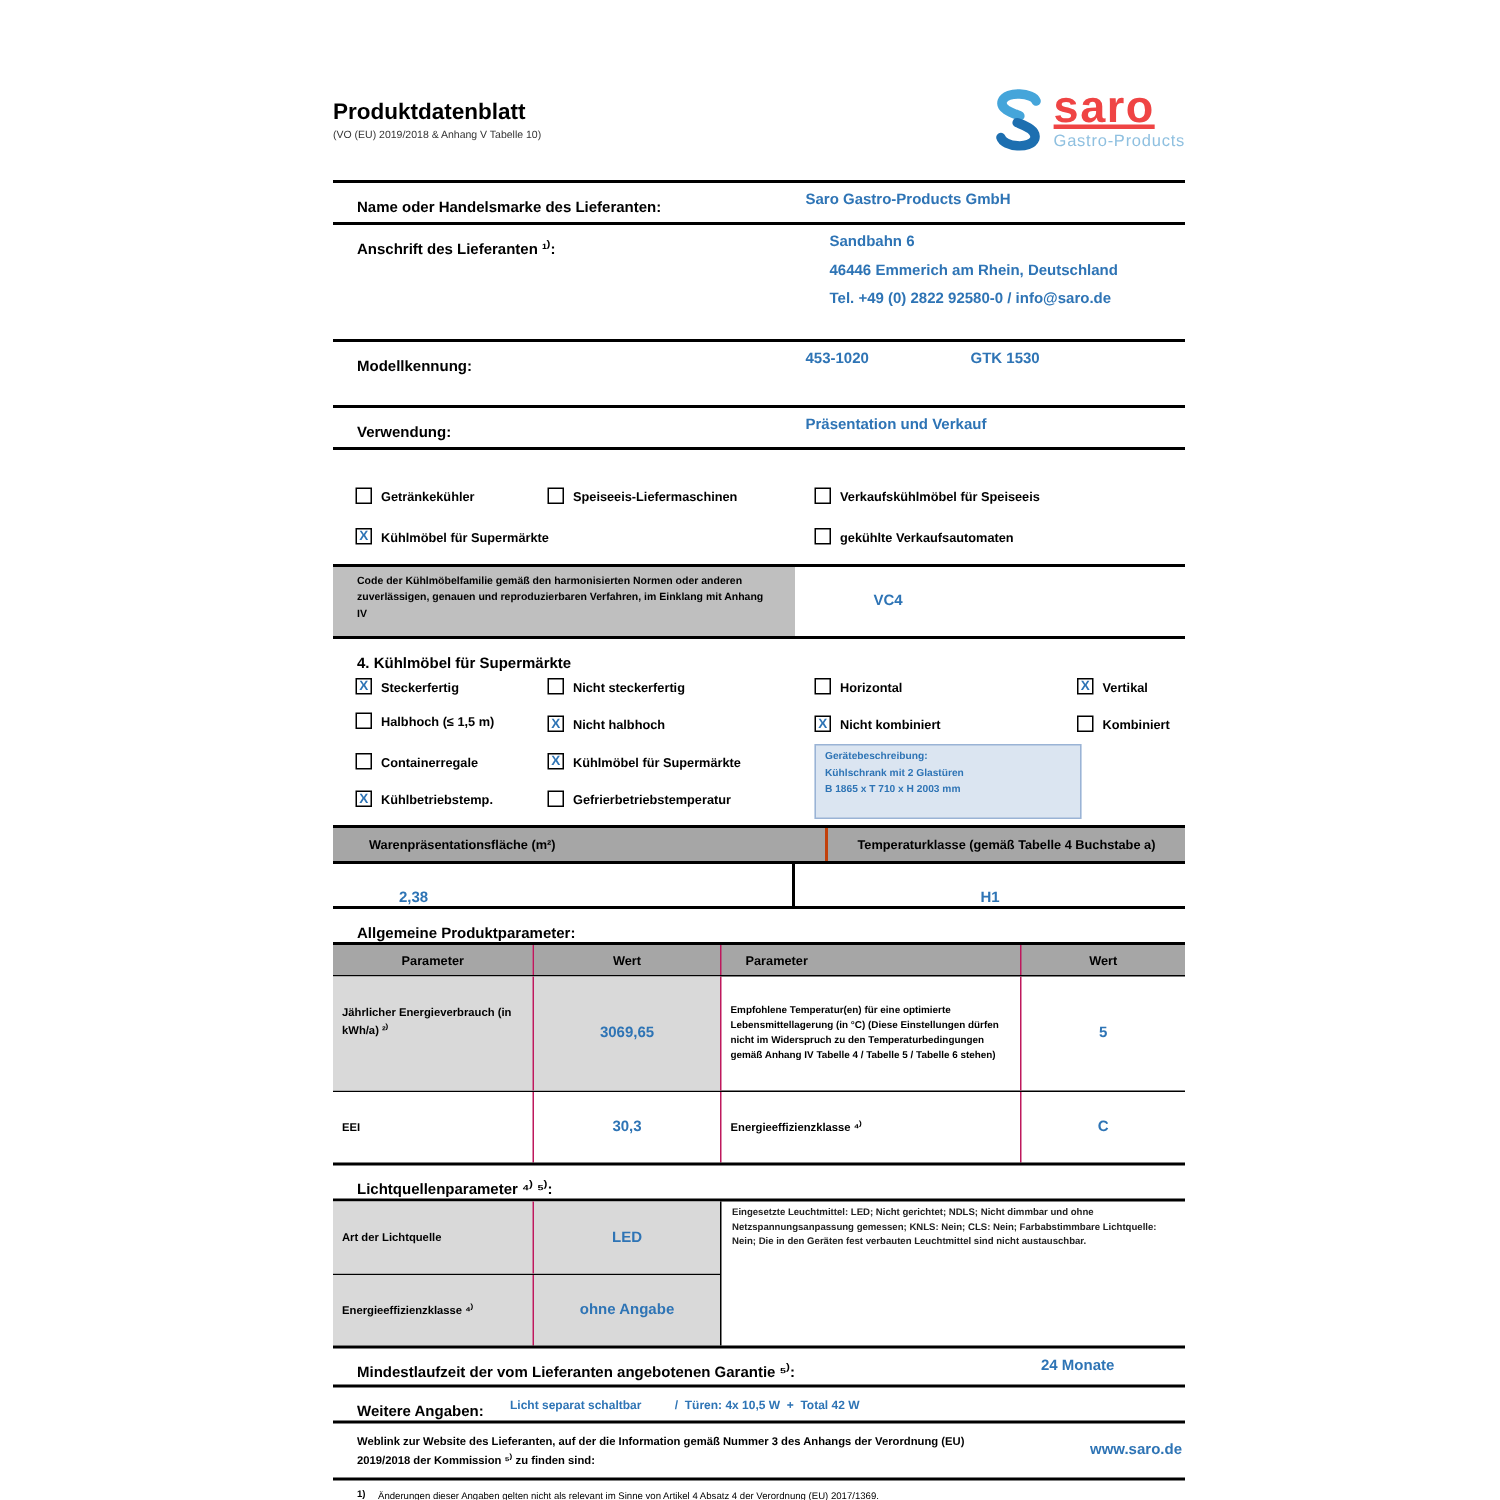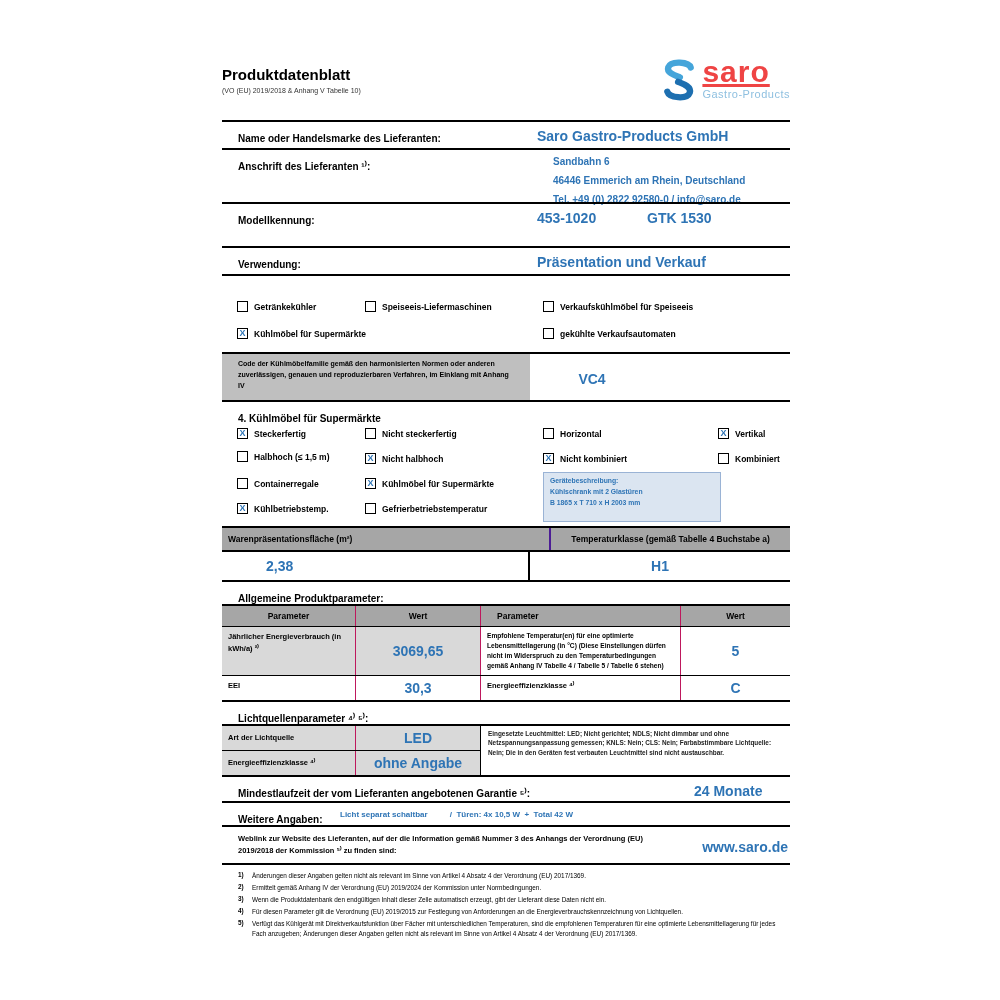--- a/index.html
+++ b/index.html
@@ -13,27 +13,27 @@
   .title{font-size:15px;font-weight:bold;}
   .subtitle{font-size:7px;color:#333;margin-top:4px;}
   .logo{position:absolute;right:0;top:2px;display:flex;align-items:flex-start;gap:5px;}
   .logo-text{display:flex;flex-direction:column;align-items:flex-start;}
   .logo-name{font-size:30px;font-weight:bold;color:#ef4444;line-height:0.95;letter-spacing:1px;text-decoration:underline;}
   .logo-tagline{font-size:11px;color:#8fc0e0;margin-top:1px;letter-spacing:0.5px;}
 
   
   .row{position:relative;border-top:2px solid #000;box-sizing:border-box;padding:6px 0 0 16px;}
   .lbl{font-weight:bold;font-size:10px;}
-  .val{color:#2e74b5;font-weight:bold;font-size:14px;}
+  .val{color:#2e74b5;font-weight:bold;font-size:10px;}
   .abs{position:absolute;}
   .v-col{left:315px;top:6px;}
   .v-col2{left:425px;top:6px;}
 
   .r-name{height:28px;}
-  .r-addr{height:54px;}
+  .r-addr{height:78px;}
   .addr-block{position:absolute;left:315px;top:6px;}
   .addr-line{color:#2e74b5;font-weight:bold;font-size:10px;margin-bottom:8px;margin-left:16px;}
   .r-model{height:44px;}
   .r-use{height:28px;}
 
   .r-type{height:78px;}
   .opt{position:absolute;display:flex;align-items:center;gap:6px;white-space:nowrap;}
   .cb{width:11px;height:11px;border:1.3px solid #000;background:#fff;display:inline-flex;align-items:center;justify-content:center;font-size:9px;font-weight:bold;color:#2e74b5;box-sizing:border-box;flex:0 0 auto;line-height:1;}
   .opt-label{font-size:8.5px;font-weight:bold;}
 
@@ -41,33 +41,33 @@
   .family-label{position:absolute;left:0;top:0;width:308px;height:100%;background:#bfbfbf;font-size:7px;font-weight:bold;line-height:1.55;padding:5px 18px 0 16px;box-sizing:border-box;}
   .family-value{position:absolute;left:330px;top:17px;width:80px;text-align:center;}
 
   .r-s4title{height:22px;}
   .r-grid{height:104px;padding:0;border-top:none;}
   .note-box{position:absolute;left:321px;top:50px;width:178px;height:50px;background:#dbe5f1;border:1px solid #9ab3d5;box-sizing:border-box;padding:3px 6px;}
   .note-line{font-size:6.8px;color:#2e74b5;line-height:1.6;font-weight:bold;}
 
   .r-grayhdr{display:flex;padding:0;height:24px;}
   .gcell{background:#a6a6a6;font-size:8.5px;font-weight:bold;display:flex;align-items:center;box-sizing:border-box;}
-  .g-left{width:358px;padding-left:6px;border-right:2px solid #4c1d95;}
+  .g-left{width:358px;padding-left:24px;border-right:2px solid #c2410c;}
   .g-right{width:260px;justify-content:center;text-align:center;}
   .r-grayval{display:flex;padding:0;height:30px;}
-  .vcell{display:flex;align-items:center;box-sizing:border-box;}
+  .vcell{display:flex;align-items:flex-end;box-sizing:border-box;}
   .vcell-left{width:308px;padding-left:44px;border-right:2px solid #000;}
   .vcell-right{width:260px;justify-content:center;}
 
   .r-sectitle{height:24px;}
 
   .gtable{border-top:2px solid #000;}
   .trow{display:flex;}
   .trow + .trow{border-top:1px solid #000;}
-  .tc{box-sizing:border-box;padding:4px 6px;}
+  .tc{box-sizing:border-box;padding:18px 6px;}
   .tc + .tc{border-left:1px solid #be185d;}
   .tcA{width:133px;}.tcB{width:125px;}.tcC{width:200px;}.tcD{width:110px;}
   .hc{background:#a6a6a6;font-weight:bold;font-size:8.5px;text-align:center;padding:5px 4px;}
   .hc-left{text-align:left;padding-left:16px;}
   .shade{background:#d9d9d9;}
   .p-small{font-size:7.5px;font-weight:bold;line-height:1.55;}
   .tiny{font-size:6.6px;font-weight:bold;line-height:1.5;}
   .vc{display:flex;align-items:center;justify-content:center;}
 
   .ltable{border-top:2px solid #000;display:flex;}

